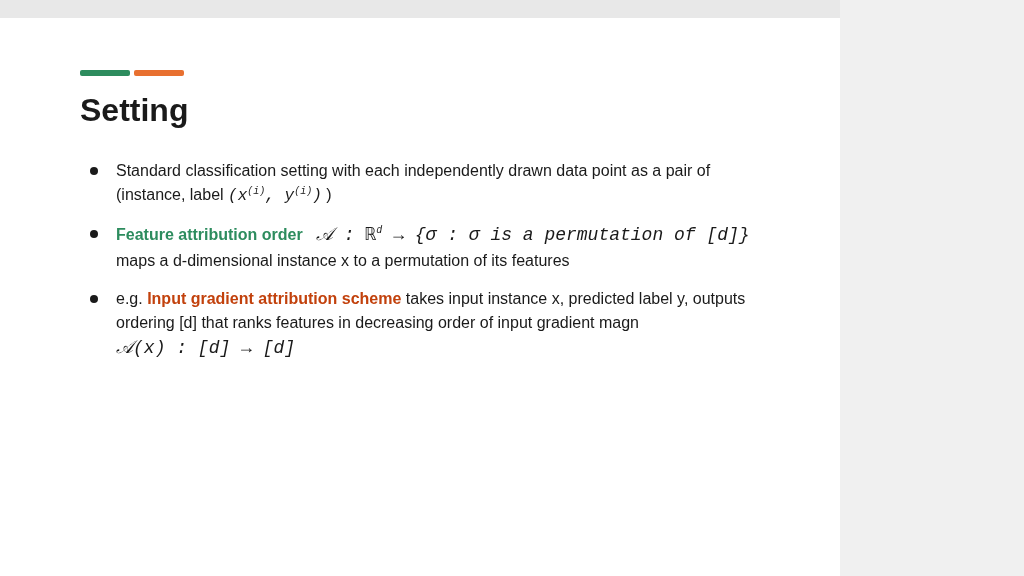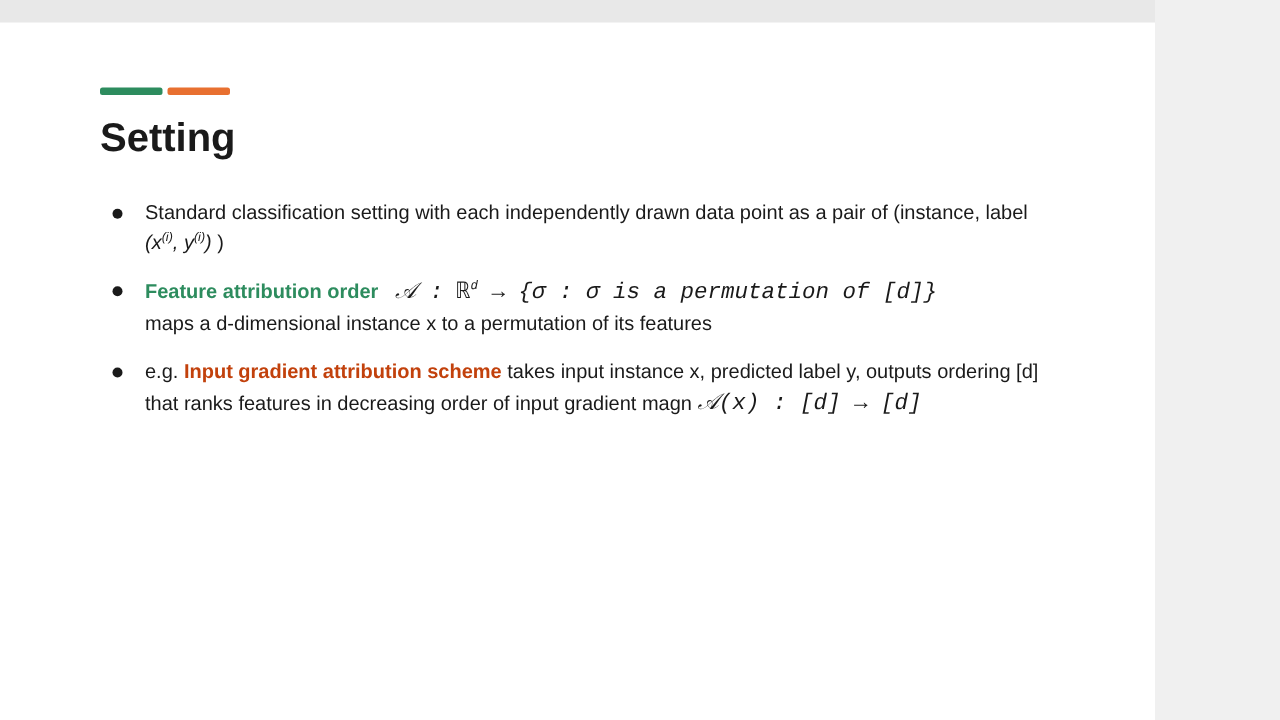--- a/index.html
+++ b/index.html
@@ -10,21 +10,21 @@
 
     body {
       width: 1024px;
       height: 576px;
       background-color: #f0f0f0;
       font-family: 'Arial', sans-serif;
       overflow: hidden;
     }
 
     .slide-container {
-      width: 924px;
+      width: 840px;
       height: 576px;
       background-color: #ffffff;
       position: relative;
       display: flex;
       flex-direction: column;
       padding: 40px 80px 40px 80px;
     }
 
     .top-bar {
       position: absolute;
@@ -102,21 +102,21 @@
       font-weight: 700;
     }
 
     .highlight-orange {
       color: #c2410c;
       font-weight: 700;
     }
 
     .math-inline {
       font-style: italic;
-      font-family: Liberation Sans, sans-serif;
+      font-family: Liberation Mono, monospace;
     }
 
     sup {
       font-size: 10px;
       vertical-align: super;
     }
 
     sub {
       font-size: 10px;
       vertical-align: sub;

